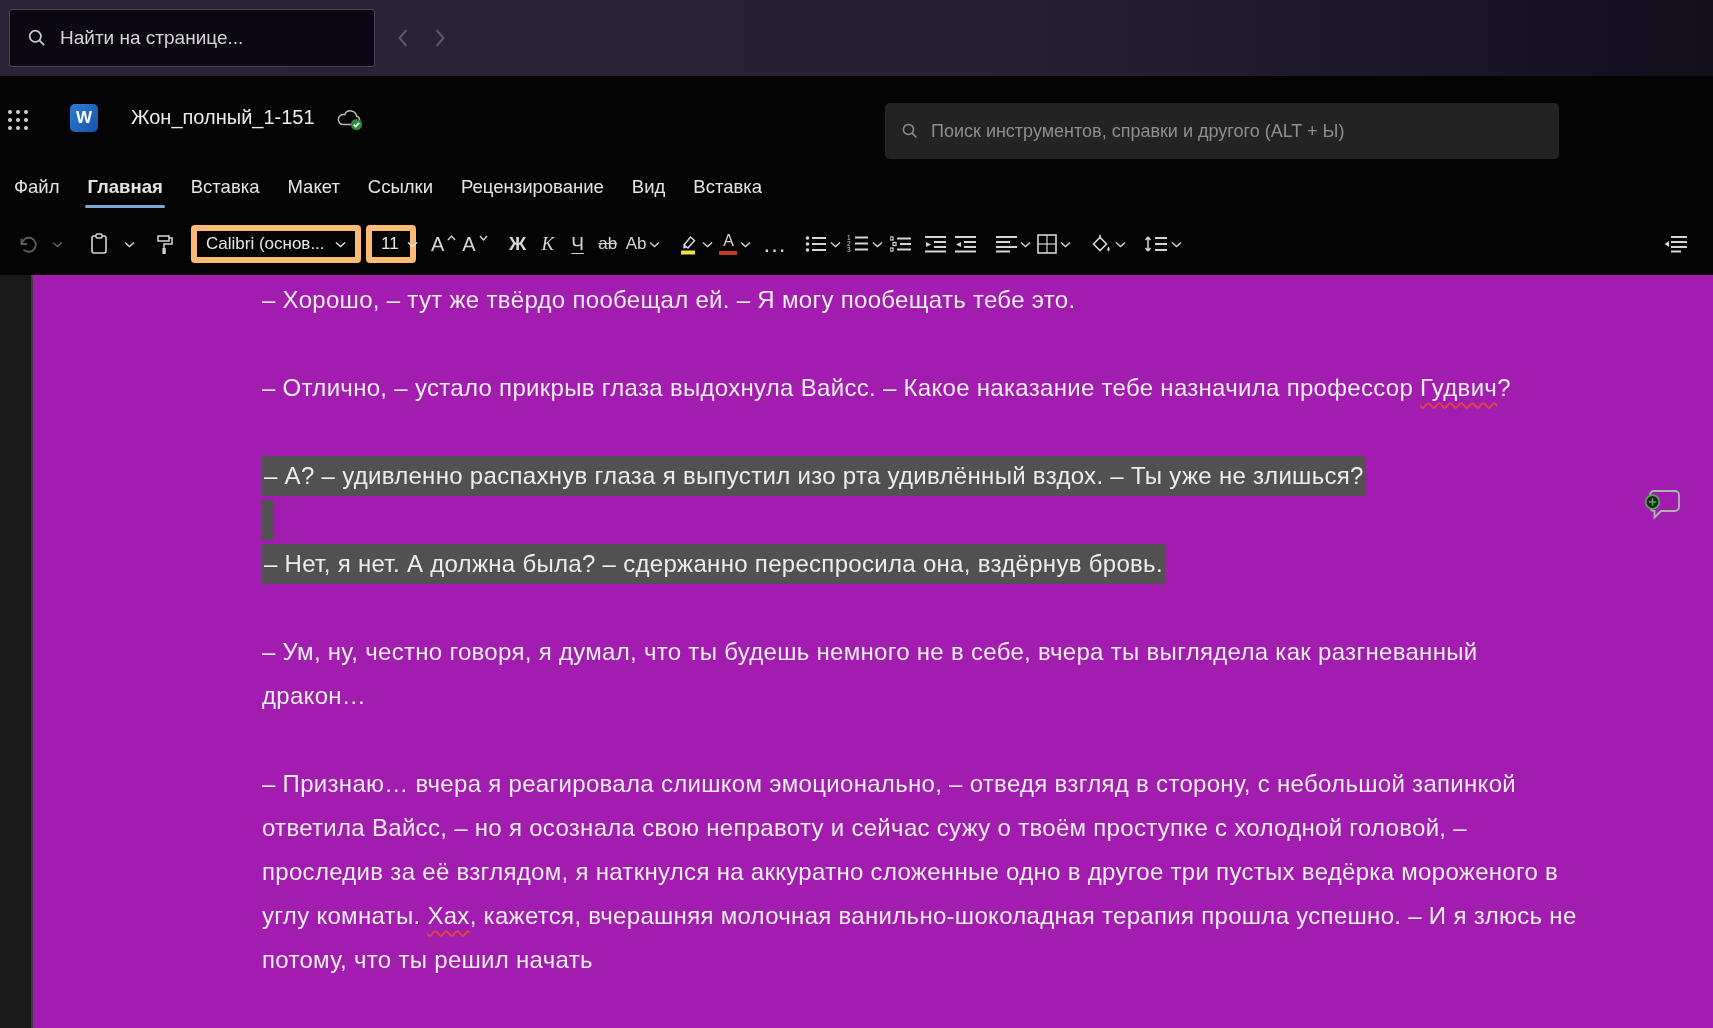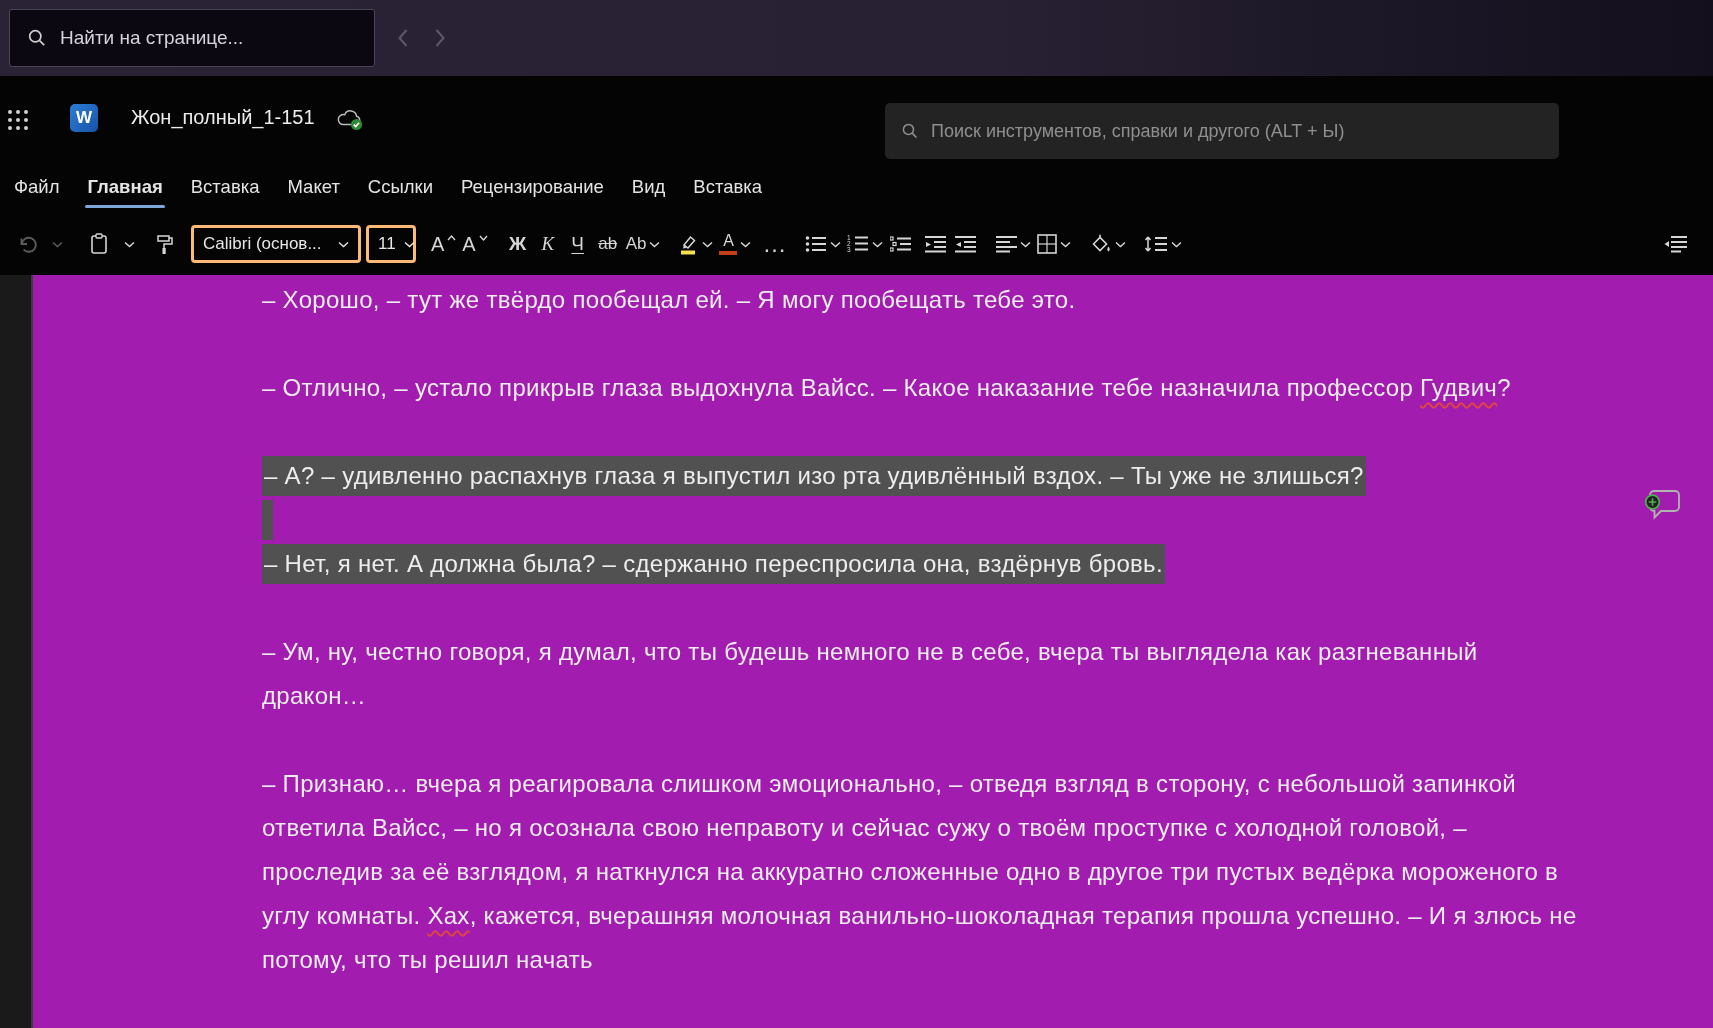--- a/index.html
+++ b/index.html
@@ -41,21 +41,21 @@
   .tab.active::after { content:""; position:absolute; left:12px; right:12px; bottom:5px;
     height:3px; border-radius:2px; background:var(--accent,#7ca6d8); }
 
   .toolbar { position:absolute; top:137px; left:0; width:100%; height:62px;
     display:flex; align-items:center; padding:0 12px; color:#d6d6d6; }
   .tbtn { min-width:30px; height:40px; display:flex; align-items:center; justify-content:center;
     gap:3px; color:#d6d6d6; font-size:19px; border-radius:4px; padding:0 3px; }
   .tbtn.disabled { color:#5e5e5e; }
   .chev { flex:none; }
   .g { margin-left:12px; }  .gs { margin-left:5px; }
-  .fontbox { height:38px; border:3px solid #fdba74; border-radius:4px; display:flex;
+  .fontbox { height:38px; border:6px solid #fdba74; border-radius:4px; display:flex;
     align-items:center; gap:8px; padding:0 9px; color:#e6e6e6; font-size:17px; }
   .fname { width:170px; } .fname span { overflow:hidden; white-space:nowrap; flex:1; }
   .fsize { width:50px; } .fsize span { flex:1; }
   .lit { font-size:20px; }
   .it { font-style:italic; font-family:"Liberation Serif",serif; }
   .un { text-decoration:underline; text-underline-offset:3px; }
   .st { text-decoration:line-through; font-size:17px; }
   .fc-stack { display:flex; flex-direction:column; align-items:center; line-height:1; }
   .fc-stack .bar { width:18px; height:4px; margin-top:2px; }
   .more { font-size:24px; letter-spacing:1px; }

